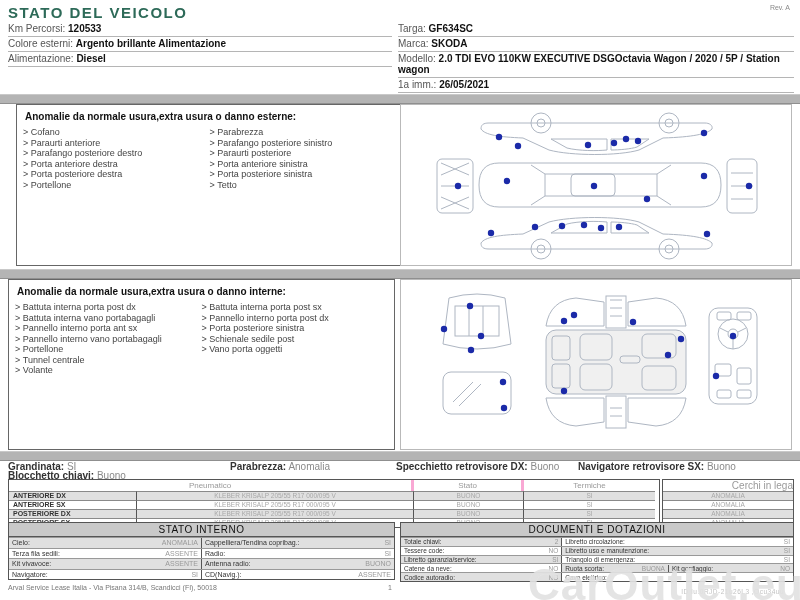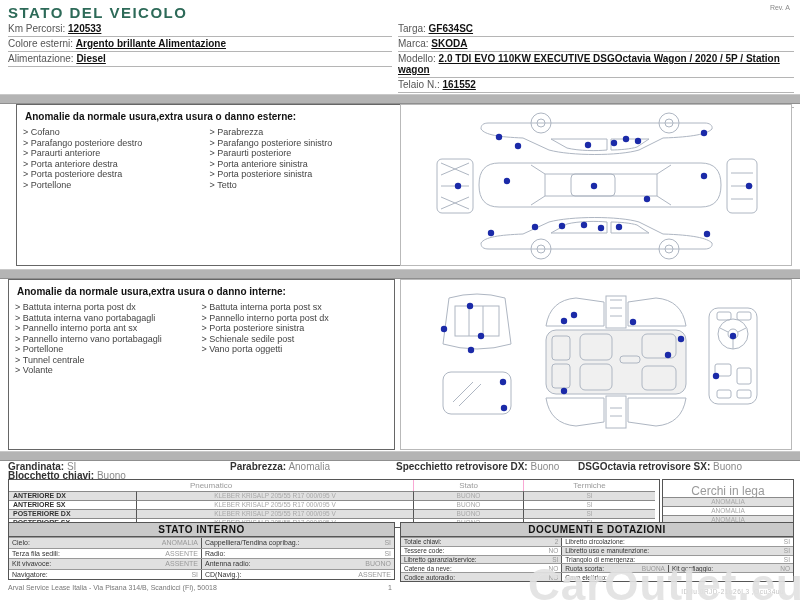--- a/index.html
+++ b/index.html
@@ -6,55 +6,55 @@
   .page{position:relative;width:800px;height:600px;background:#ffffff;
         font-family:"Liberation Sans",sans-serif;overflow:hidden;}
   .title{position:absolute;left:8px;top:4px;font-size:15px;font-weight:bold;
          color:#2d6a58;letter-spacing:1.5px;}
   .rev{position:absolute;right:10px;top:4px;font-size:7px;color:#888;}
   .info-col{position:absolute;top:22px;}
   #info-left{left:8px;width:384px;}
   #info-right{left:398px;width:396px;}
   .info-row{font-size:10px;border-bottom:1px solid #b5b5b5;padding:1px 0 2px 0;line-height:11px;}
   .info-label{color:#555;}
-  .info-value{color:#111;font-weight:bold;text-decoration:underline;}
+  .info-value{color:#111;font-weight:bold;}
   .band{position:absolute;left:0;width:800px;height:8px;background:#b4b4b4;
         border-bottom:1px solid #8f8f8f;border-top:1px solid #c9c9c9;}
   .panel{position:absolute;background:#fff;border:1px solid #666;}
   .diagram{position:absolute;background:#fff;border:1px solid #b9b9b9;}
   .panel-header{font-size:10px;font-weight:bold;color:#111;margin:6px 8px 5px 8px;}
   .anomaly-cols{display:flex;margin:0 6px;}
   .anomaly-col{width:50%;}
   .anomaly-item{font-size:9px;color:#444;line-height:10.5px;padding-left:12px;text-indent:-12px;}
   .anomaly-item::before{content:">\00a0 ";}
   .status-pair{position:absolute;font-size:10px;}
   .status-label{color:#333;font-weight:bold;}
   .status-value{color:#8a8a8a;}
   
   .tyre-table{position:absolute;left:8px;top:479px;width:650px;border:1px solid #555;
               display:grid;grid-template-columns:128px 277px 110px 131px;}
   .tt-h{font-size:8px;color:#9a9a9a;text-align:center;line-height:11px;height:11px;
-        border-right:1px solid #f9a8d4;}
+        border-right:3px solid #f9a8d4;}
   .tt-h.span2{grid-column:1 / span 2;}
   .tt-h.last{border-right:none;}
   .tt-cell{font-size:6.5px;line-height:8px;height:8px;border-top:1px solid #8a8a8a;
            border-right:1px solid #555;text-align:center;color:#a8a8a8;overflow:hidden;}
   .tt-cell.pos{font-size:7px;font-weight:bold;color:#333;text-align:left;padding-left:4px;}
   .tt-cell.last{border-right:none;}
   .stripe{background:#e0e0e0;}
   .cerchi-table{position:absolute;left:662px;top:479px;width:130px;border:1px solid #555;}
-  .ct-h{font-size:12px;color:#9a9a9a;text-align:center;line-height:11px;height:11px;margin-top:6px;}
+  .ct-h{font-size:10px;color:#9a9a9a;text-align:right;line-height:11px;height:11px;}
   .ct-cell{font-size:6.5px;line-height:8px;height:8px;text-align:center;color:#a8a8a8;
            border-top:1px solid #8a8a8a;}
   
   .btable{position:absolute;top:522px;border:1px solid #555;background:#fff;}
   #stato-interno{left:8px;width:385px;}
   #documenti{left:400px;width:392px;}
   .btable-title{background:#c9c9c9;border-bottom:1px solid #555;text-align:center;
-                font-size:10px;font-weight:bold;color:#111;line-height:13px;height:13px;letter-spacing:0.5px;}
+                font-size:10px;font-weight:normal;color:#111;line-height:13px;height:13px;letter-spacing:0.5px;}
   .brow{display:flex;border-top:1px solid #999;}
   .brow:first-of-type{border-top:none;}
   .bcell{display:flex;justify-content:space-between;align-items:center;overflow:hidden;}
   .si-row .bcell{height:9.5px;font-size:7px;}
   .doc-row .bcell{height:7.8px;font-size:6.5px;}
   .bcell.left{border-right:1px solid #555;}
   .bcell-label{color:#333;padding-left:3px;white-space:nowrap;}
   .bcell-value{color:#999;padding-right:3px;white-space:nowrap;}
   .si-cell{width:50%;}
   .doc-l{width:41%;}
@@ -101,38 +101,34 @@
     </div>
     <div class="info-row">
       <span class="info-label">Marca:</span>
       <span class="info-value">SKODA</span>
     </div>
     <div class="info-row">
       <span class="info-label">Modello:</span>
       <span class="info-value">2.0 TDI EVO 110KW EXECUTIVE DSGOctavia Wagon / 2020 / 5P / Station wagon</span>
     </div>
     <div class="info-row">
-      <span class="info-label">Telaio N.:</span>
-      <span class="info-value">161552</span>
-    </div>
-    <div class="info-row">
       <span class="info-label">1a imm.:</span>
       <span class="info-value">26/05/2021</span>
     </div>
   </div>
 
   <div class="band" style="top:94px;"></div>
 
   <div class="panel" style="left:8px;top:104px;width:385px;height:160px;margin-left:8px;">
     <div class="panel-header">Anomalie da normale usura,extra usura o danno esterne:</div>
     <div class="anomaly-cols">
       <div class="anomaly-col">
         <div class="anomaly-item">Cofano</div>
+        <div class="anomaly-item">Paraurti anteriore</div>
         <div class="anomaly-item">Parafango posteriore destro</div>
-        <div class="anomaly-item">Paraurti anteriore</div>
         <div class="anomaly-item">Porta anteriore destra</div>
         <div class="anomaly-item">Porta posteriore destra</div>
         <div class="anomaly-item">Portellone</div>
       </div>
       <div class="anomaly-col">
         <div class="anomaly-item">Parabrezza</div>
         <div class="anomaly-item">Parafango posteriore sinistro</div>
         <div class="anomaly-item">Paraurti posteriore</div>
         <div class="anomaly-item">Porta anteriore sinistra</div>
         <div class="anomaly-item">Porta posteriore sinistra</div>
@@ -310,21 +306,21 @@
   </div>
   <div class="status-pair" style="left:230px;top:461px;">
     <span class="status-label">Parabrezza:</span>
     <span class="status-value">Anomalia</span>
   </div>
   <div class="status-pair" style="left:352px;top:461px;margin-left:44px;">
     <span class="status-label">Specchietto retrovisore DX:</span>
     <span class="status-value">Buono</span>
   </div>
   <div class="status-pair" style="left:578px;top:461px;">
-    <span class="status-label">DSGOctavia retrovisore SX:</span>
+    <span class="status-label">Navigatore retrovisore SX:</span>
     <span class="status-value">Buono</span>
   </div>
   <div class="status-pair" style="left:8px;top:470px;">
     <span class="status-label">Blocchetto chiavi:</span>
     <span class="status-value">Buono</span>
   </div>
 
   <div class="tyre-table">
     <div class="tt-h span2">Pneumatico</div>
     <div class="tt-h">Stato</div>

